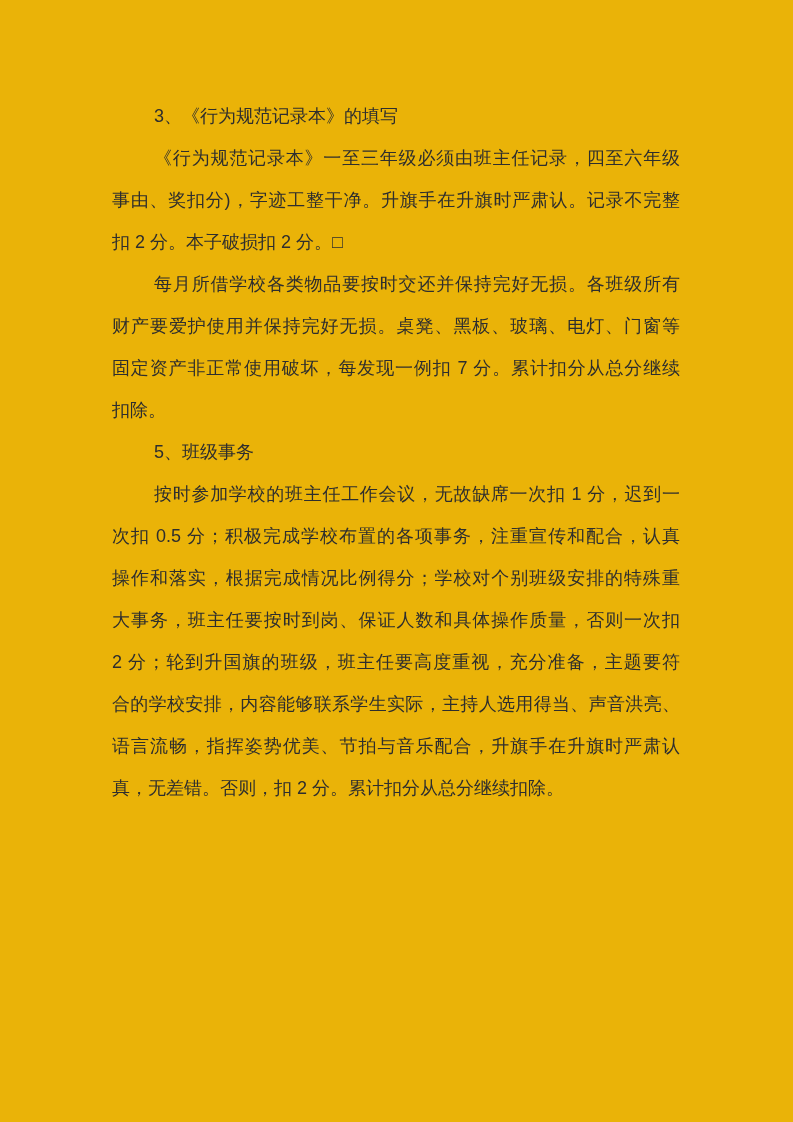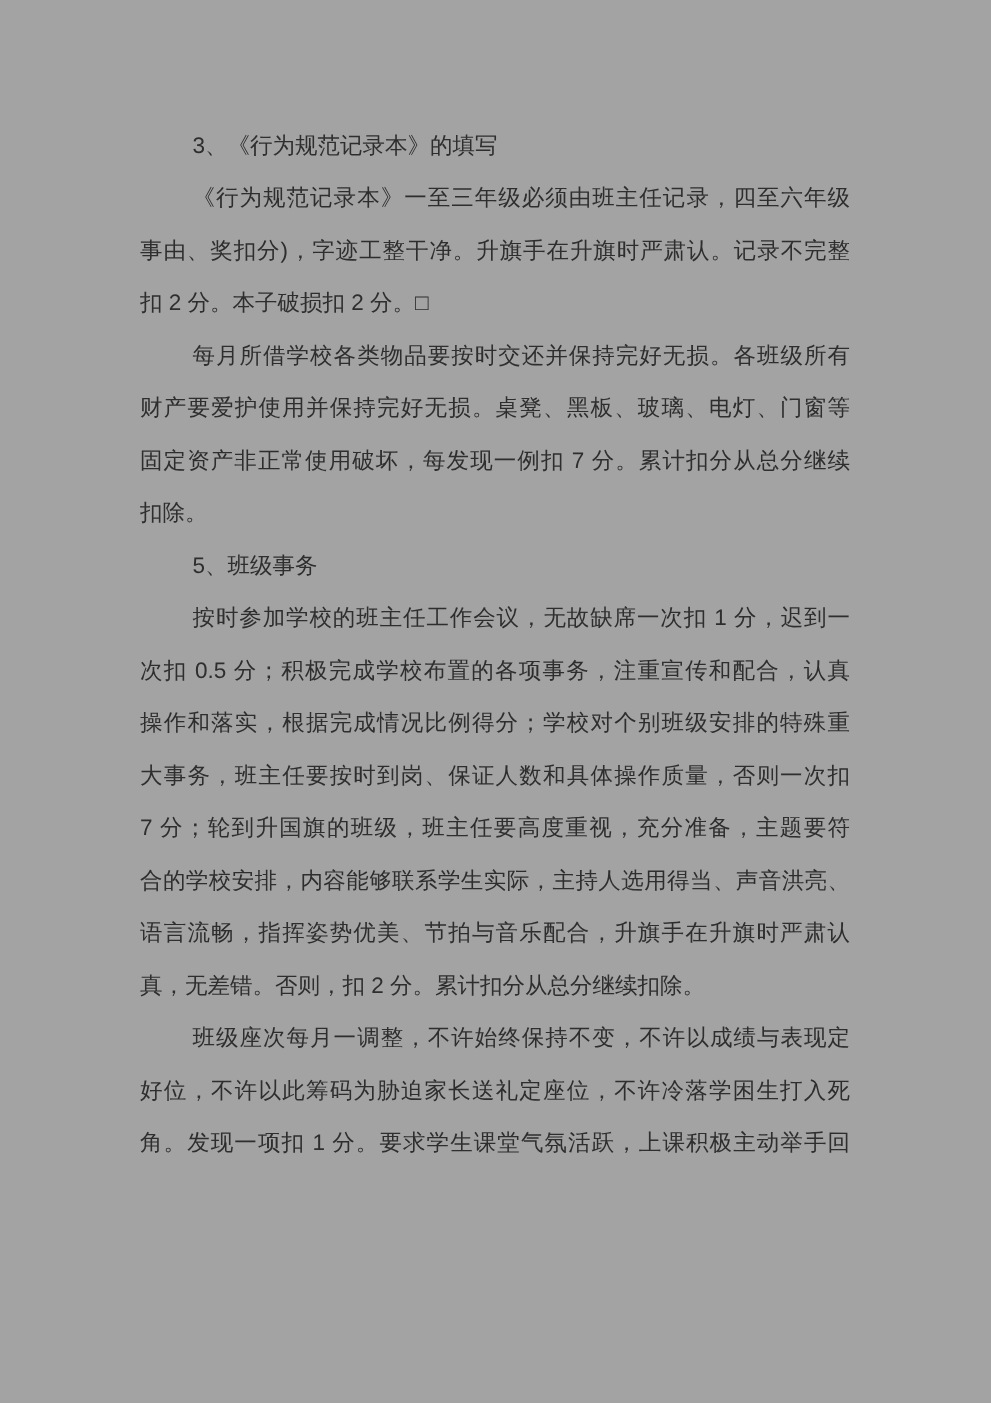--- a/index.html
+++ b/index.html
@@ -7,21 +7,21 @@
     width: 793px;
     height: 1122px;
     background: #ffffff;
     overflow: hidden;
     font-family: "Liberation Sans", sans-serif;
   }
   .page {
     position: relative;
     width: 793px;
     height: 1122px;
-    background: #a3a3a3;
+    background: #eab308;
   }
   .text-block {
     position: absolute;
     left: 112px;
     top: 95px;
     width: 568px;
     font-size: 18px;
     line-height: 42px;
     color: #2e2e2e;
     letter-spacing: 0;
@@ -64,24 +64,19 @@
         <div class="line">扣除。</div>
       </div>
       <div class="paragraph heading">
         <div class="line indent">5、班级事务</div>
       </div>
       <div class="paragraph body">
         <div class="line indent stretch">按时参加学校的班主任工作会议，无故缺席一次扣 1 分，迟到一</div>
         <div class="line stretch">次扣 0.5 分；积极完成学校布置的各项事务，注重宣传和配合，认真</div>
         <div class="line stretch">操作和落实，根据完成情况比例得分；学校对个别班级安排的特殊重</div>
         <div class="line stretch">大事务，班主任要按时到岗、保证人数和具体操作质量，否则一次扣</div>
-        <div class="line stretch">7 分；轮到升国旗的班级，班主任要高度重视，充分准备，主题要符</div>
+        <div class="line stretch">2 分；轮到升国旗的班级，班主任要高度重视，充分准备，主题要符</div>
         <div class="line stretch">合的学校安排，内容能够联系学生实际，主持人选用得当、声音洪亮、</div>
         <div class="line stretch">语言流畅，指挥姿势优美、节拍与音乐配合，升旗手在升旗时严肃认</div>
         <div class="line">真，无差错。否则，扣 2 分。累计扣分从总分继续扣除。</div>
-      </div>
-      <div class="paragraph body">
-        <div class="line indent stretch">班级座次每月一调整，不许始终保持不变，不许以成绩与表现定</div>
-        <div class="line stretch">好位，不许以此筹码为胁迫家长送礼定座位，不许冷落学困生打入死</div>
-        <div class="line stretch">角。发现一项扣 1 分。要求学生课堂气氛活跃，上课积极主动举手回</div>
       </div>
     </div>
 </div>
 
 </body></html>

